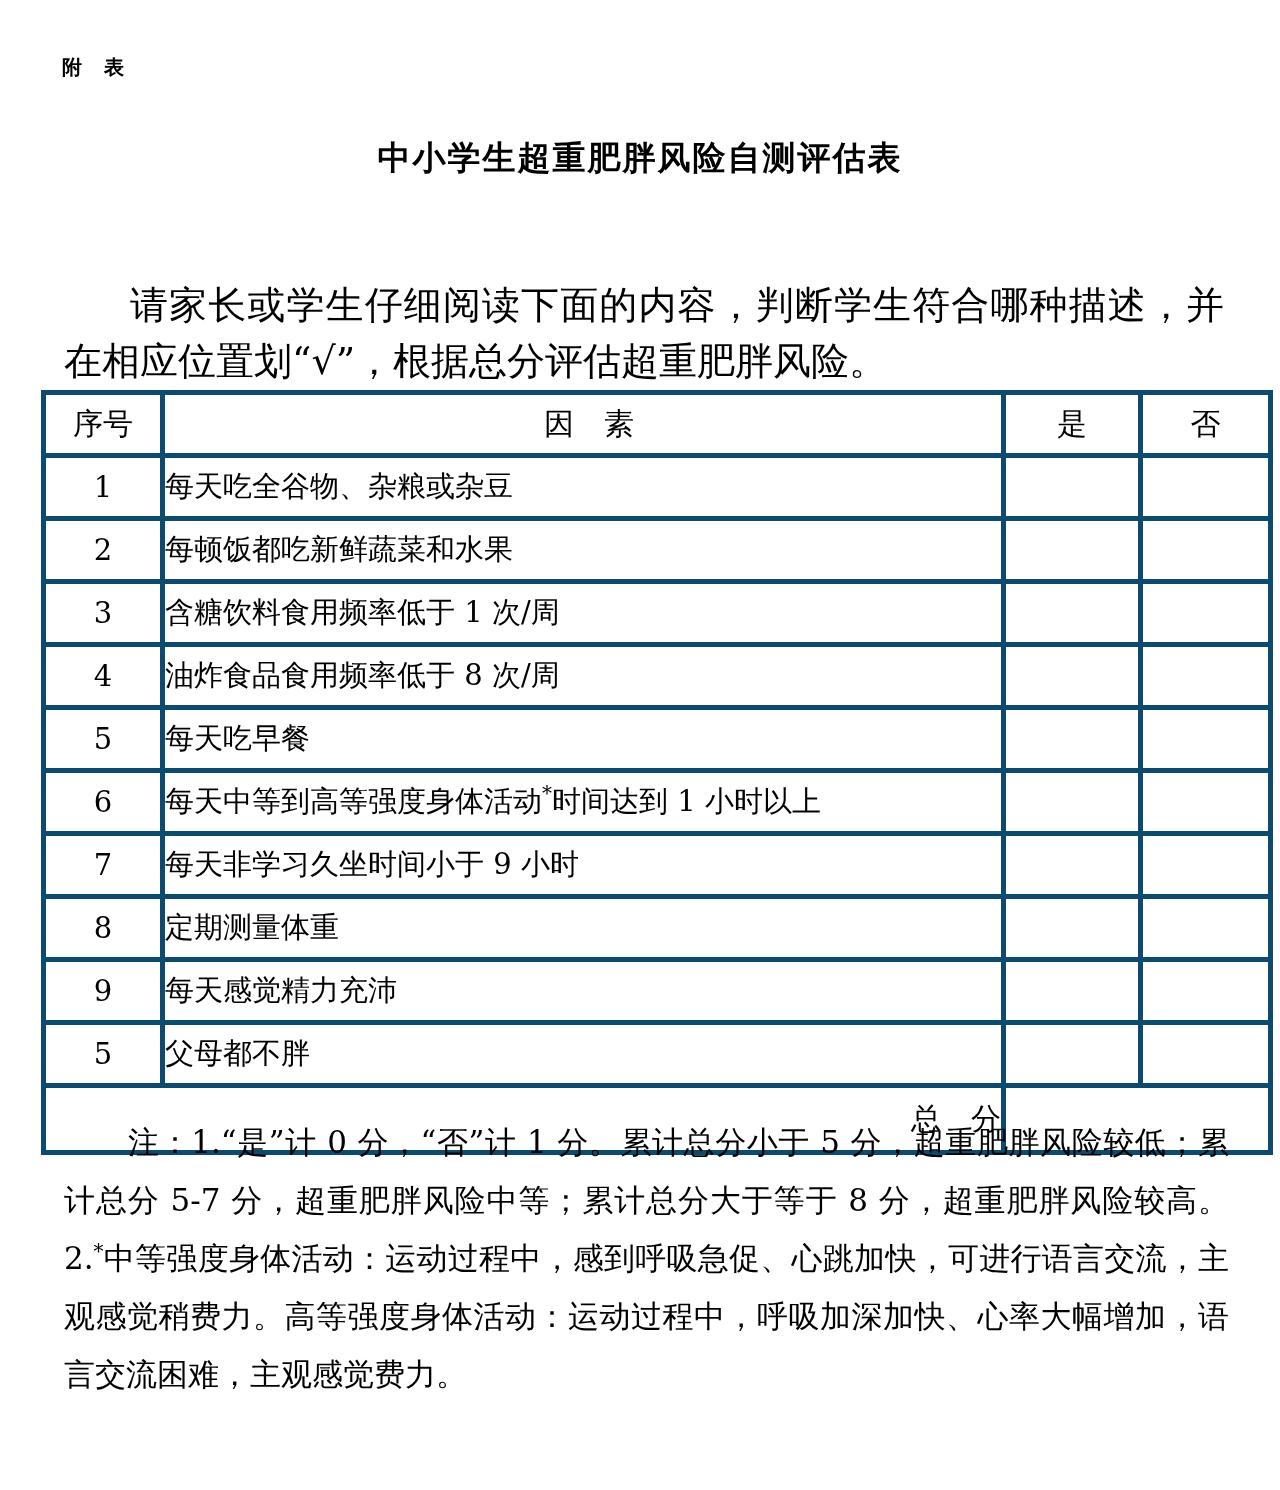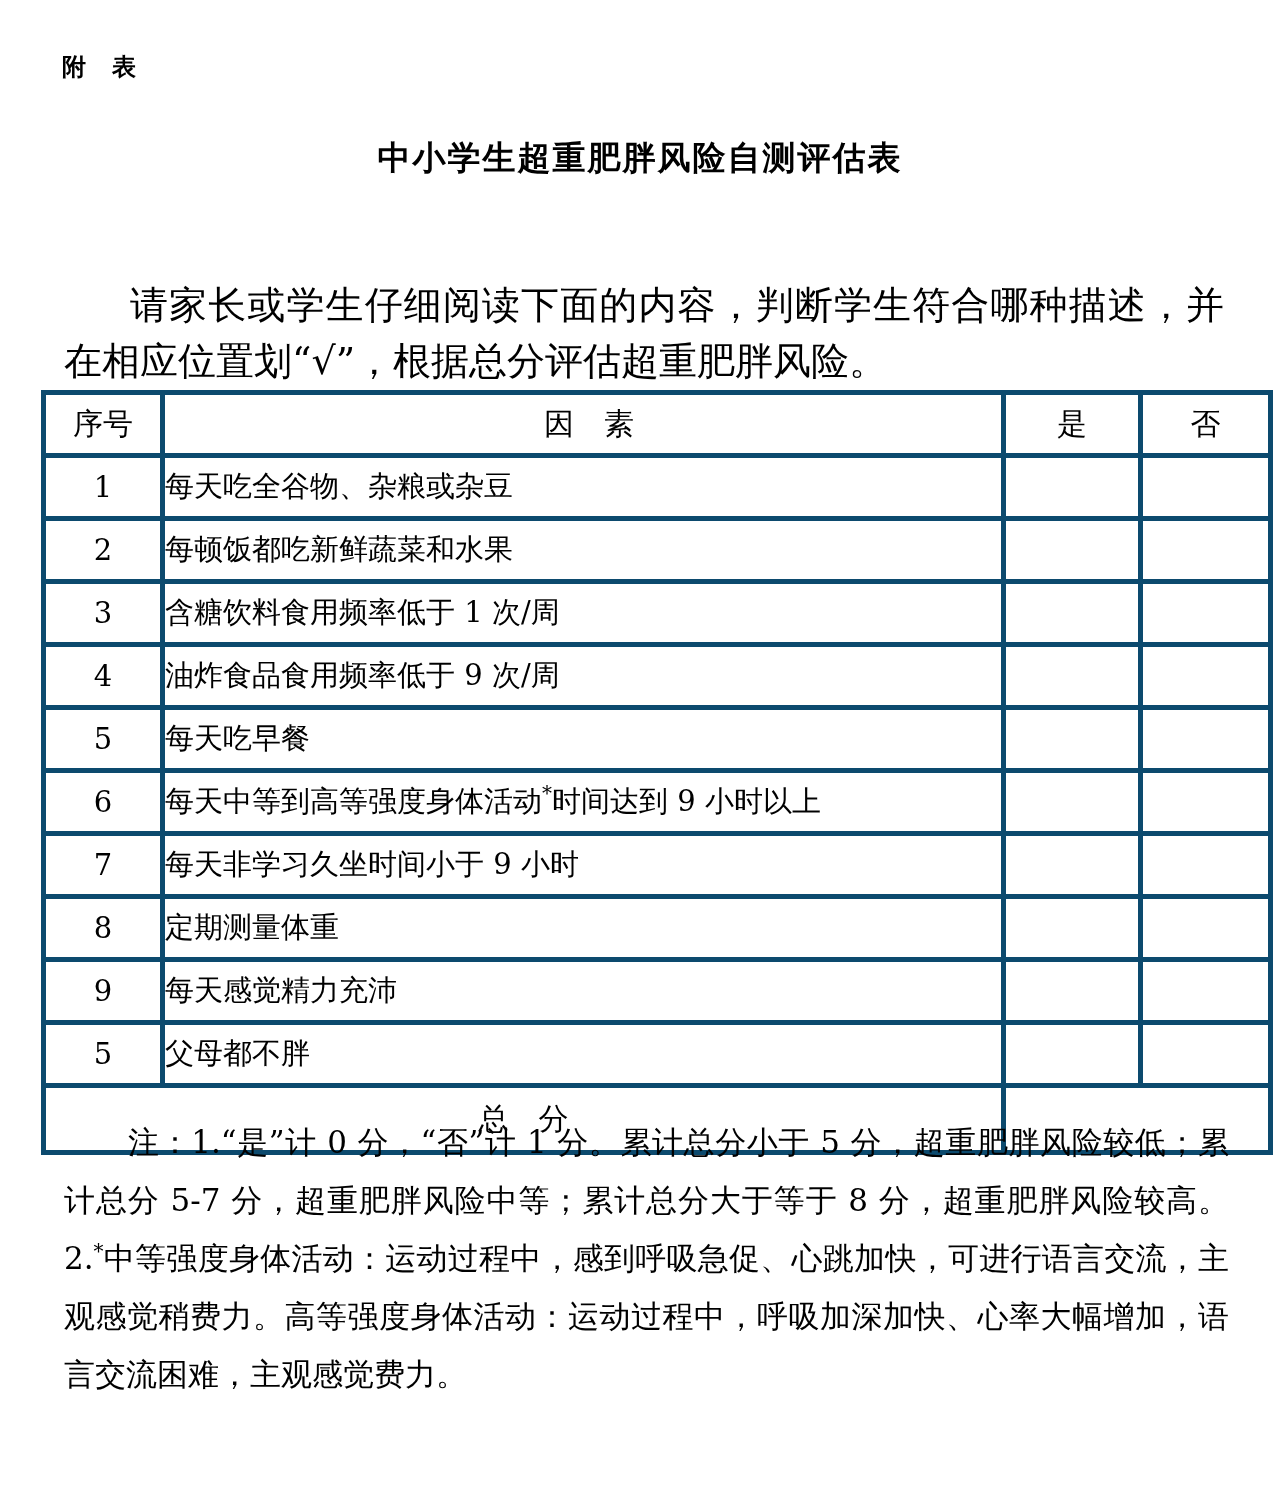--- a/index.html
+++ b/index.html
@@ -20,21 +20,21 @@
     width: 1280px;
     height: 1490px;
     box-sizing: border-box;
   }
 
   
   .attach-label {
     position: absolute;
     left: 62px;
     top: 45px;
-    font-size: 24px;
+    font-size: 20px;
     font-weight: bold;
     letter-spacing: 1px;
     line-height: 44px;
     white-space: pre;
   }
 
   
   .doc-title {
     position: absolute;
     left: 0;
@@ -89,21 +89,21 @@
     height: 58px;
   }
   td.c-no   { width: 114px; text-align: center; }
   td.c-fac  { width: 824px; text-align: left; padding-left: 18px; }
   td.c-yes  { width: 132px; }
   td.c-non  { width: 125px; }
   sup.star { font-size: 20px; vertical-align: super; line-height: 0; }
 
   tr.total td.total-label {
     height: 62px;
-    text-align: center;
+    text-align: right;
     font-size: 30px;
     white-space: pre;
   }
 
   
   .note {
     position: absolute;
     left: 64px;
     top: 1113px;
     width: 1165px;
@@ -148,33 +148,33 @@
             <td class="c-non"></td>
           </tr>
           <tr class="item">
             <td class="c-no">3</td>
             <td class="c-fac">含糖饮料食用频率低于 1 次/周</td>
             <td class="c-yes"></td>
             <td class="c-non"></td>
           </tr>
           <tr class="item">
             <td class="c-no">4</td>
-            <td class="c-fac">油炸食品食用频率低于 9 次/周</td>
+            <td class="c-fac">油炸食品食用频率低于 8 次/周</td>
             <td class="c-yes"></td>
             <td class="c-non"></td>
           </tr>
           <tr class="item">
             <td class="c-no">5</td>
             <td class="c-fac">每天吃早餐</td>
             <td class="c-yes"></td>
             <td class="c-non"></td>
           </tr>
           <tr class="item">
             <td class="c-no">6</td>
-            <td class="c-fac"><span>每天中等到高等强度身体活动</span><sup class="star">*</sup><span>时间达到 9 小时以上</span></td>
+            <td class="c-fac"><span>每天中等到高等强度身体活动</span><sup class="star">*</sup><span>时间达到 1 小时以上</span></td>
             <td class="c-yes"></td>
             <td class="c-non"></td>
           </tr>
           <tr class="item">
             <td class="c-no">7</td>
             <td class="c-fac">每天非学习久坐时间小于 9 小时</td>
             <td class="c-yes"></td>
             <td class="c-non"></td>
           </tr>
           <tr class="item">

